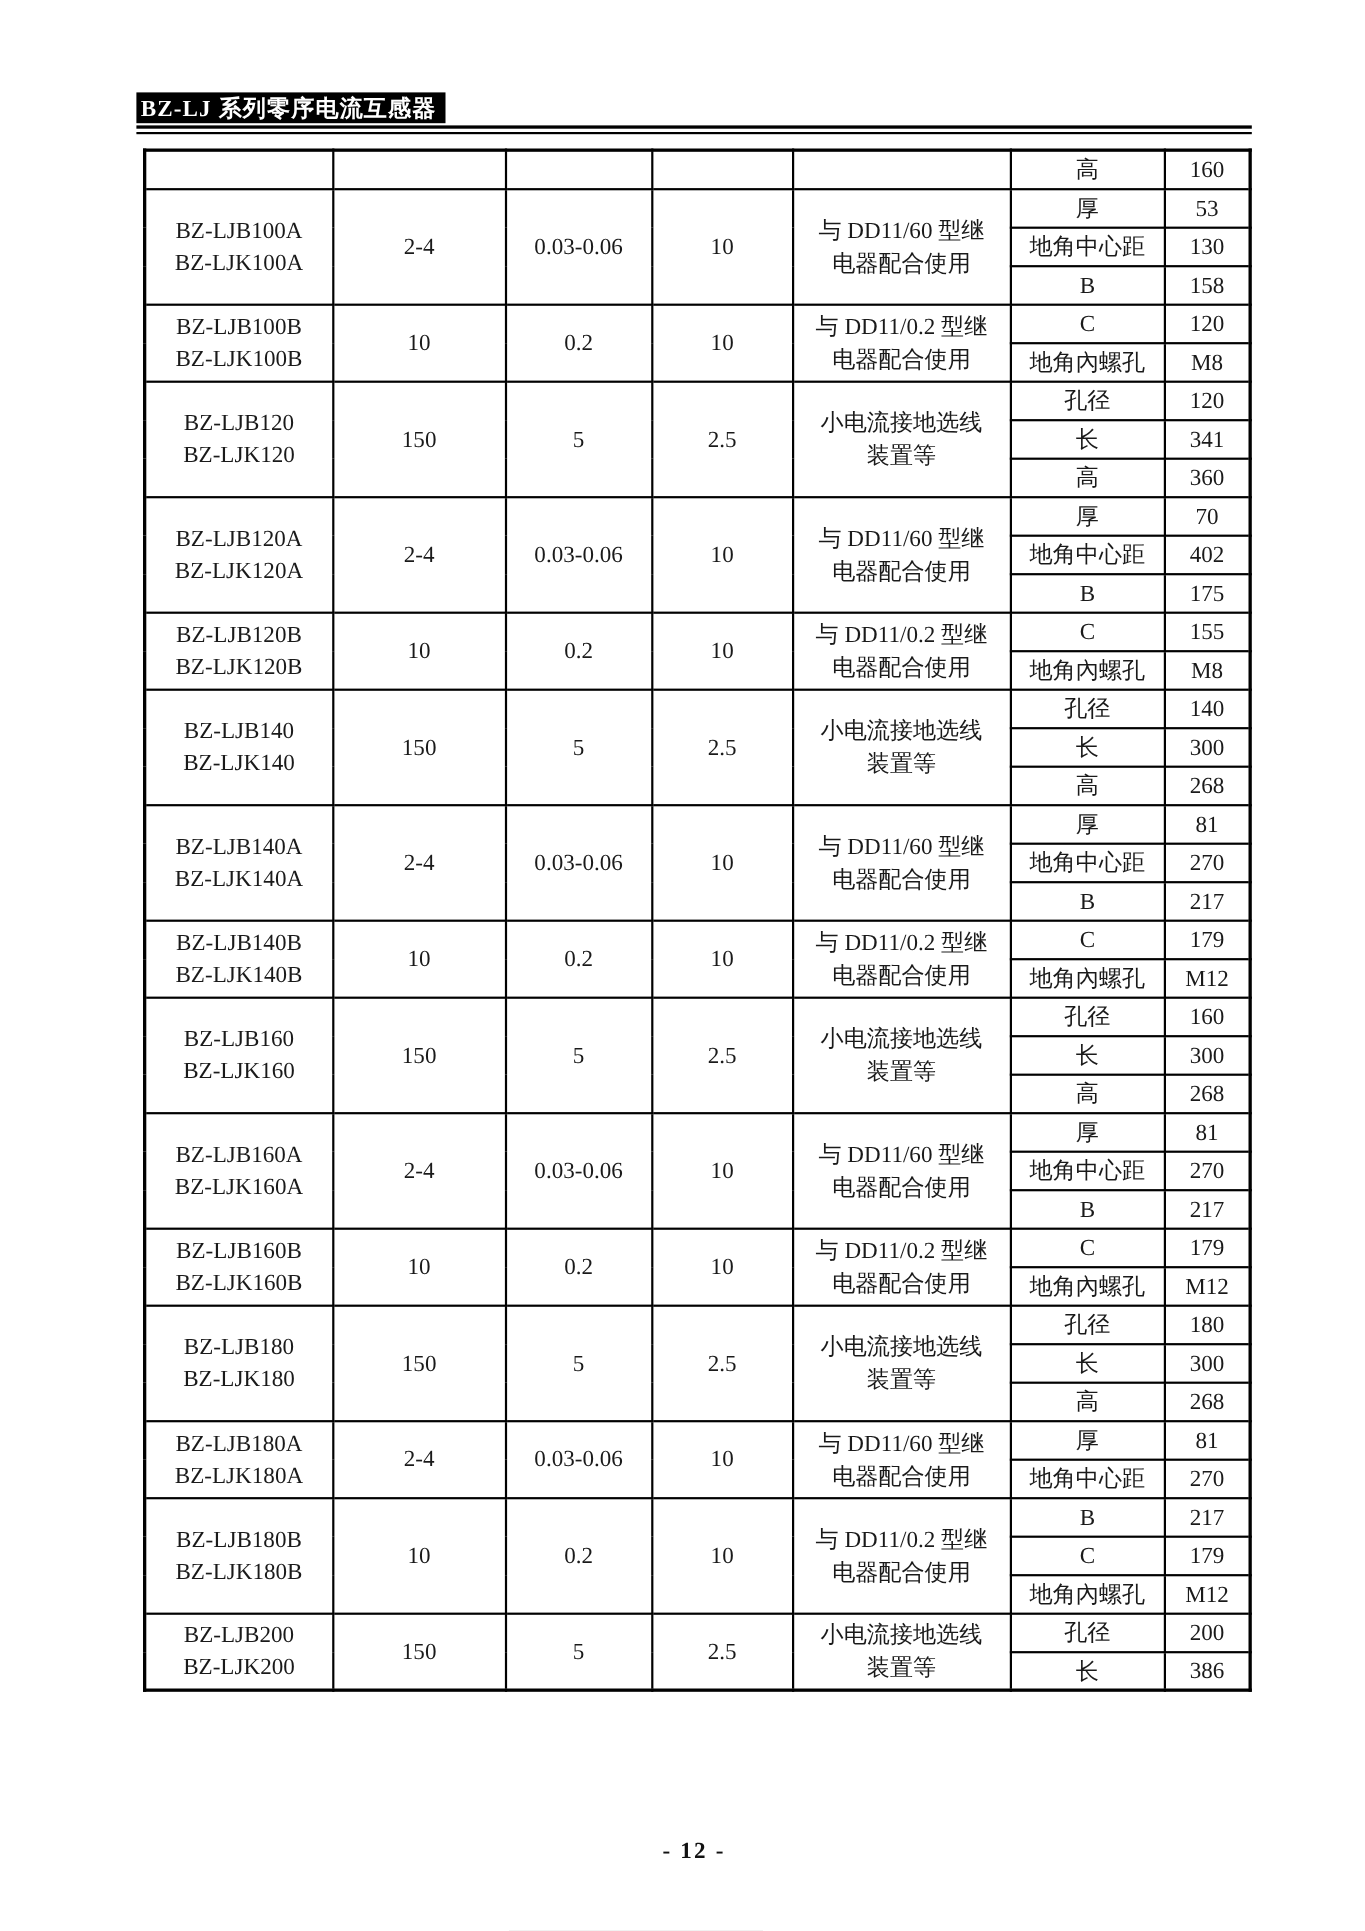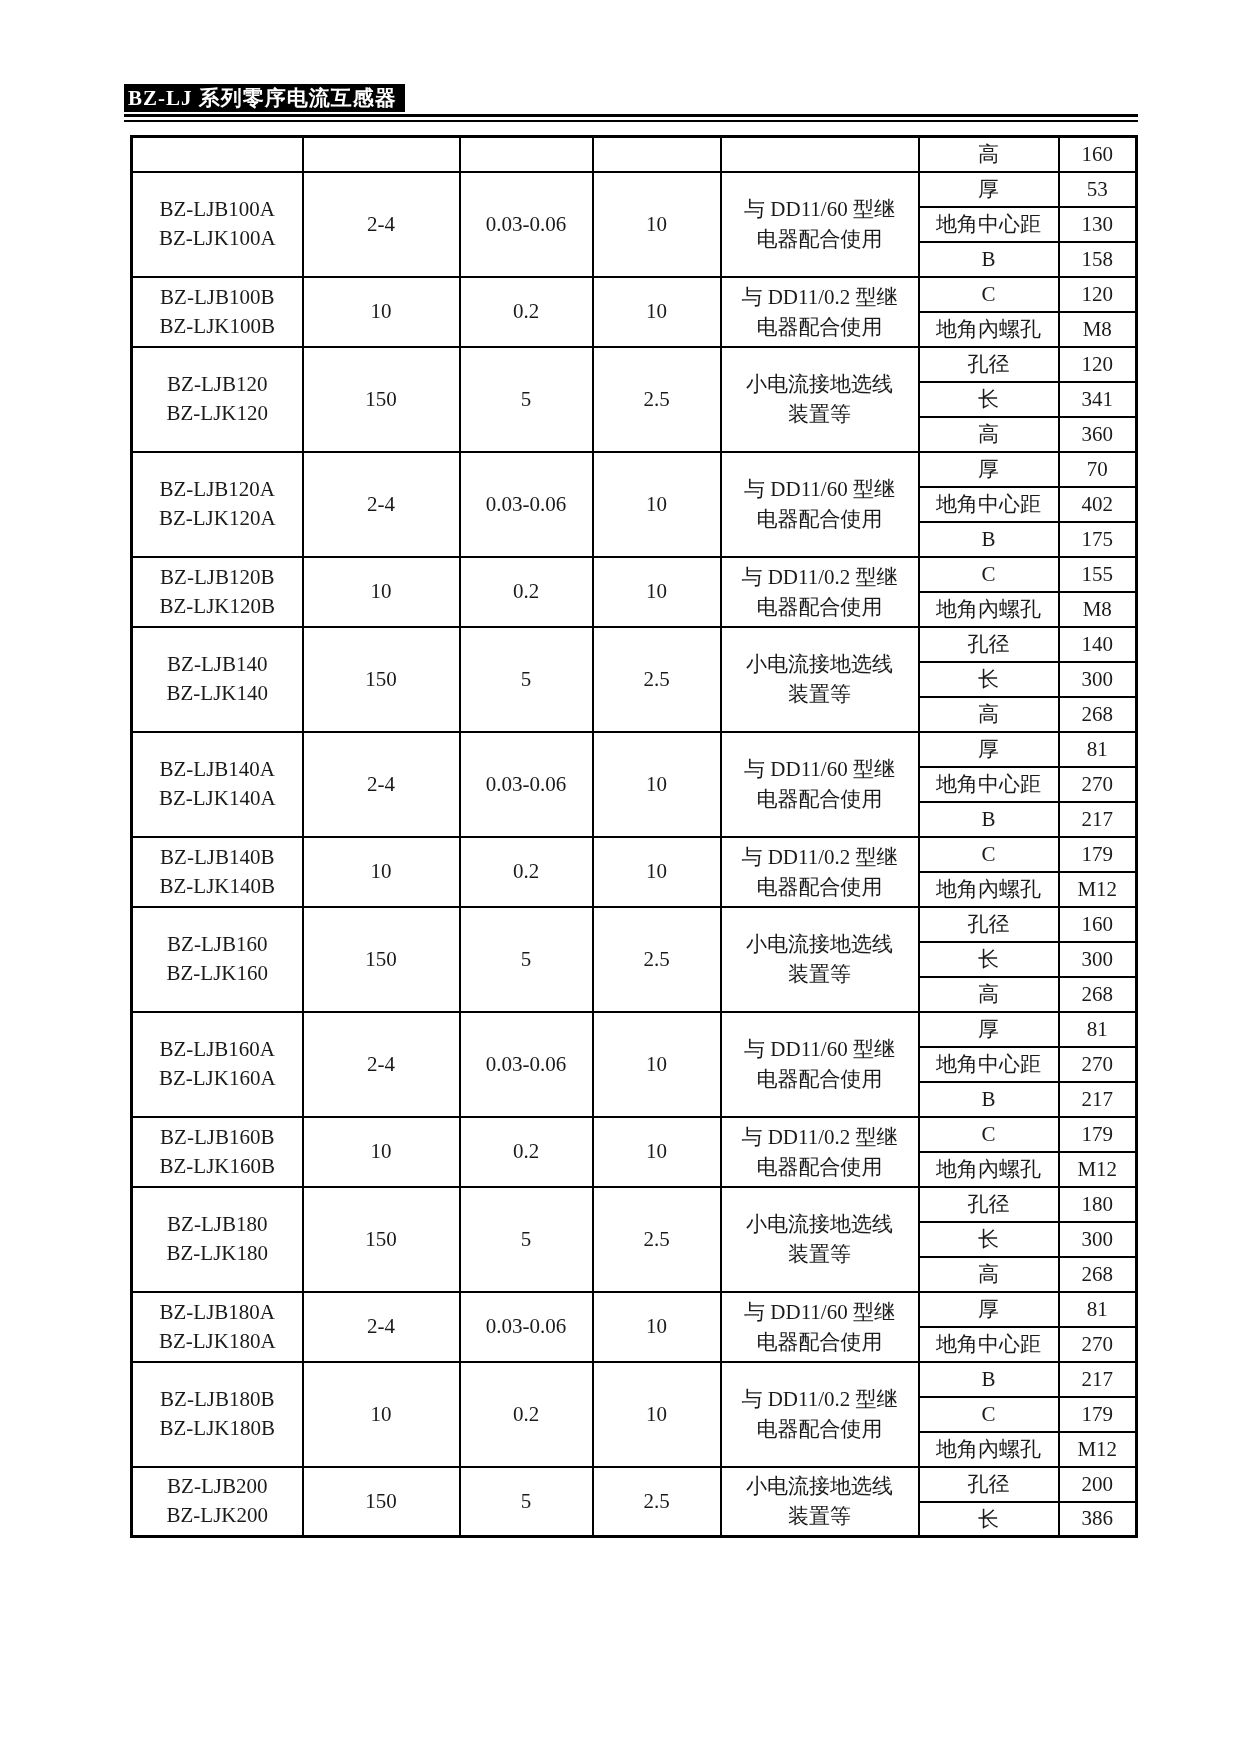--- a/index.html
+++ b/index.html
@@ -413,13 +413,14 @@
           <td class="dim-label-cell">孔径</td>
           <td class="dim-value-cell">200</td>
         </tr>
         <tr>
           <td class="dim-label-cell">长</td>
           <td class="dim-value-cell">386</td>
         </tr>
       </tbody>
   </table>
 
+  <div class="page-number">- 12 -</div>
 </div>
 
 </body></html>

